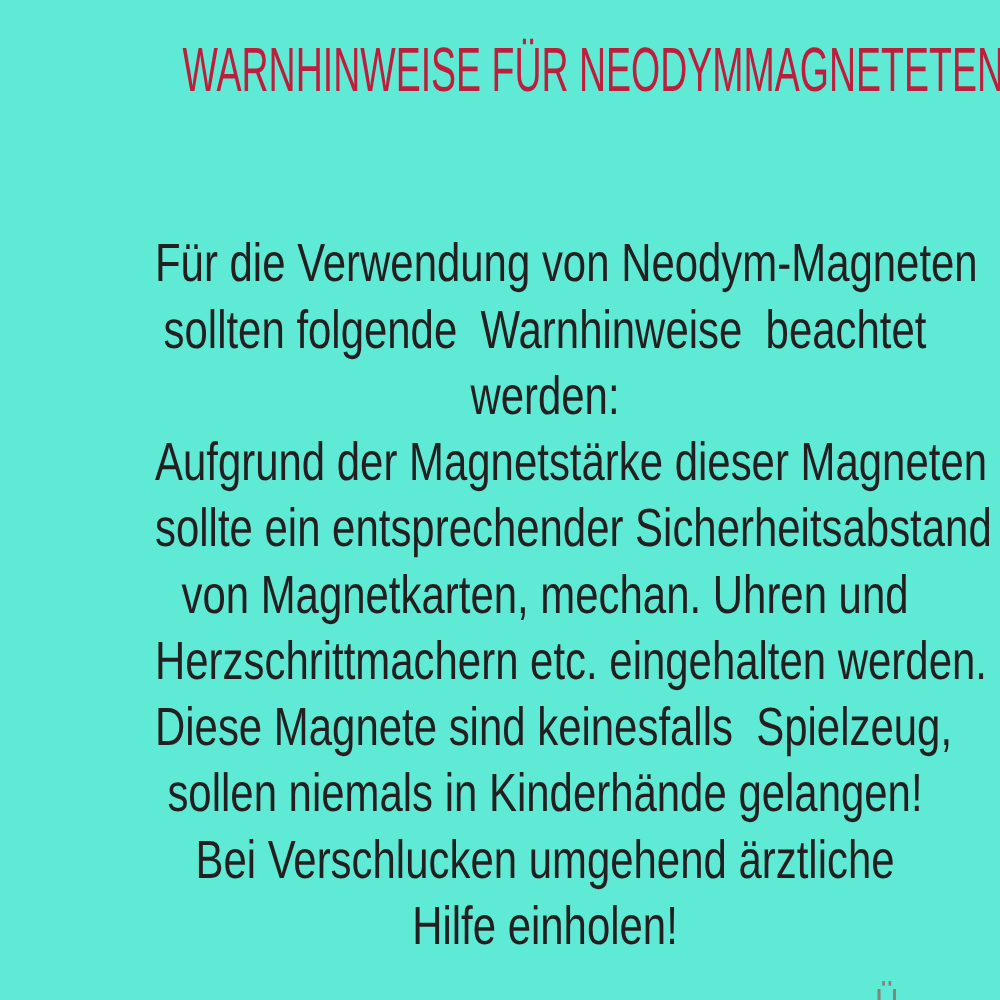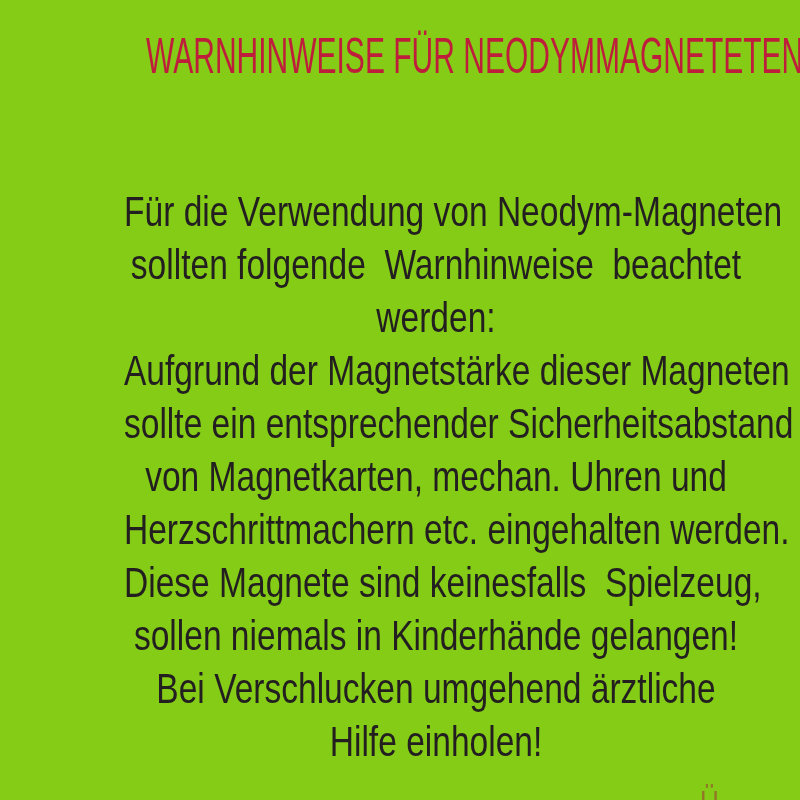--- a/index.html
+++ b/index.html
@@ -4,21 +4,21 @@
 <style>
   html, body {
     margin: 0;
     padding: 0;
     background: #ffffff;
   }
   .page {
     position: relative;
     width: 800px;
     height: 800px;
-    background: #84cc16;
+    background: #5eead4;
     overflow: hidden;
     font-family: "Liberation Sans", sans-serif;
   }
   .heading {
     position: absolute;
     top: 30px;
     left: 0;
     width: 800px;
     text-align: center;
     font-size: 50px;

